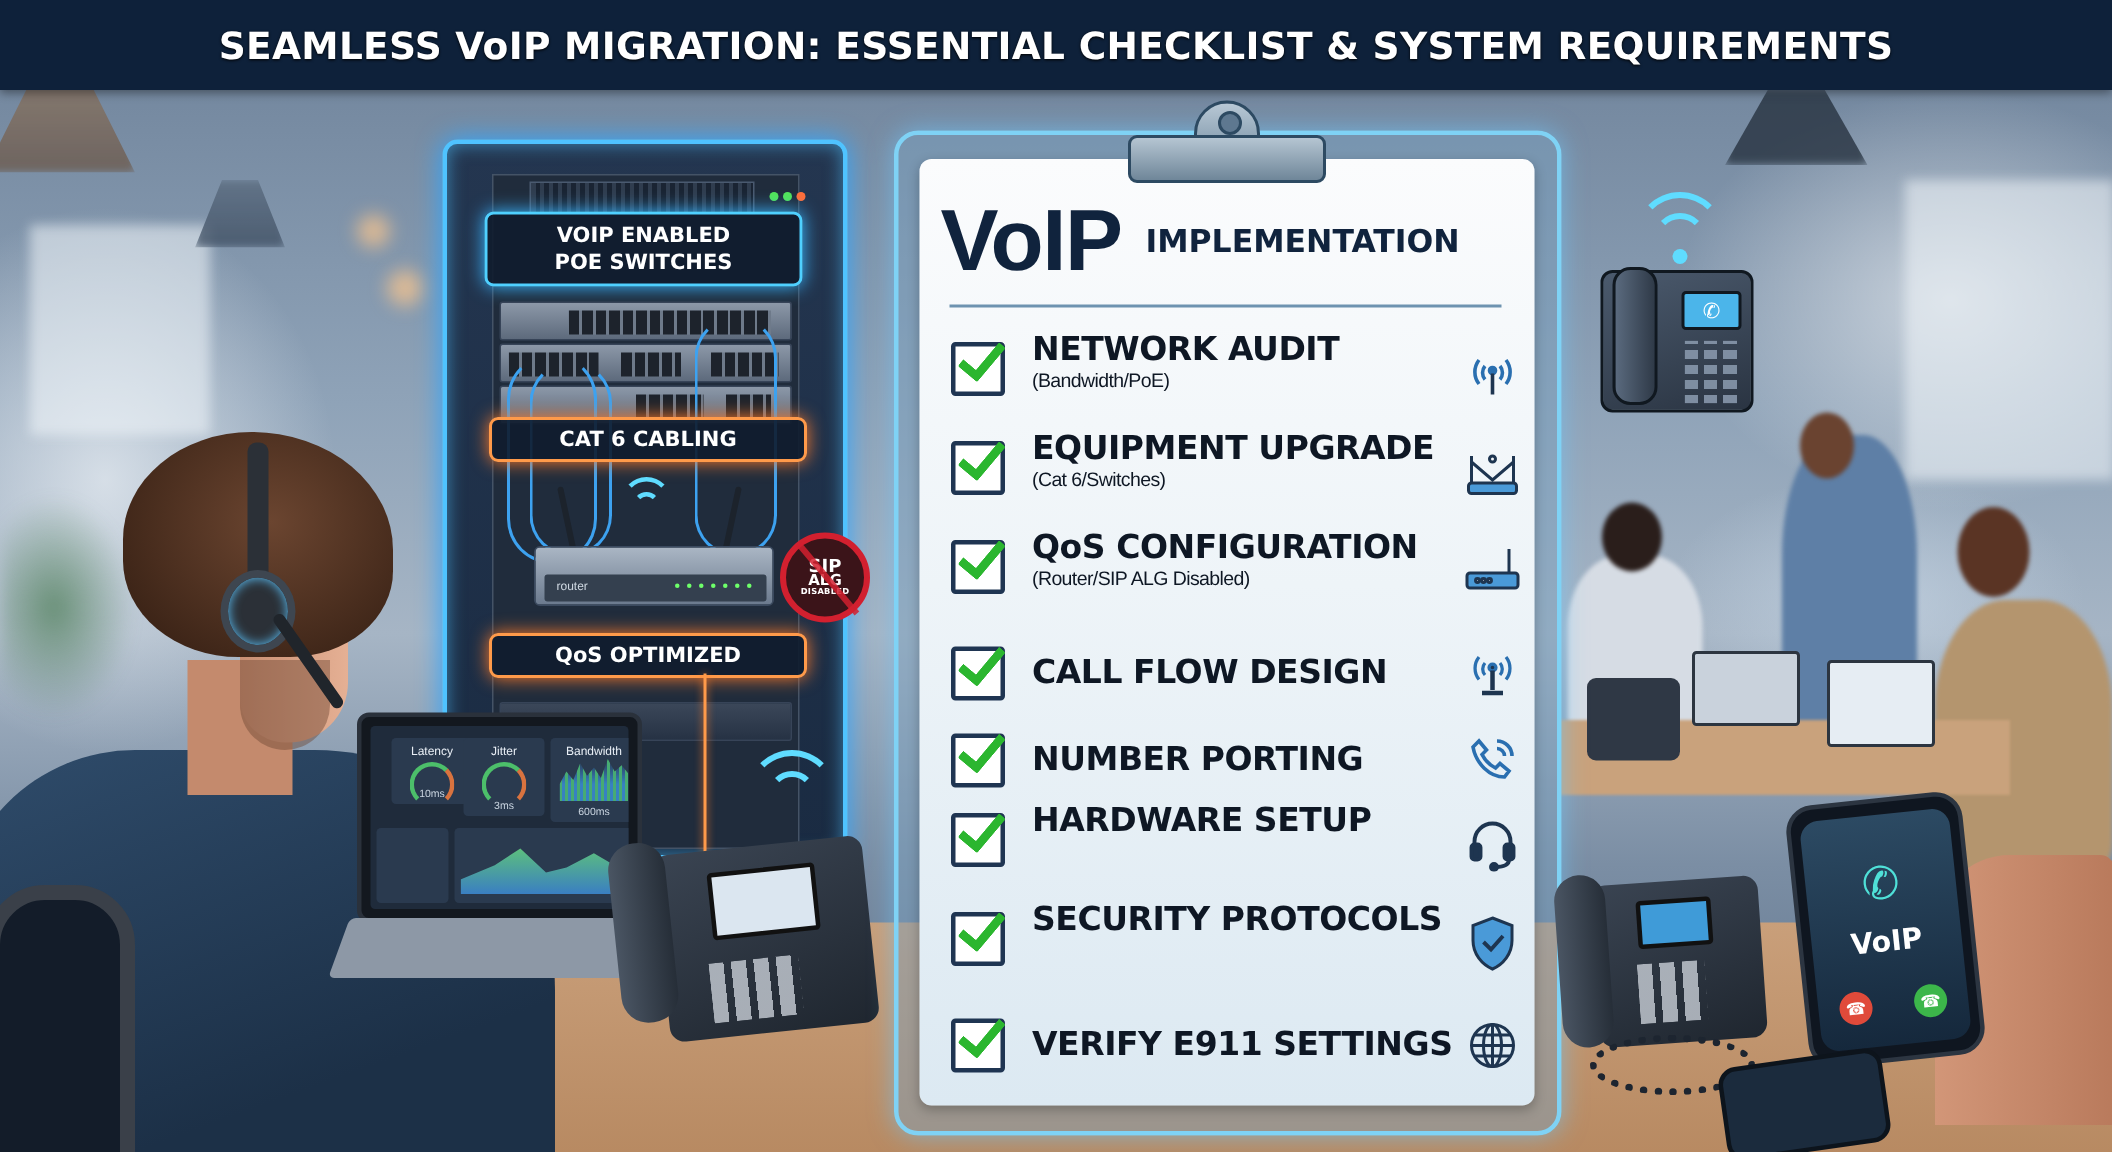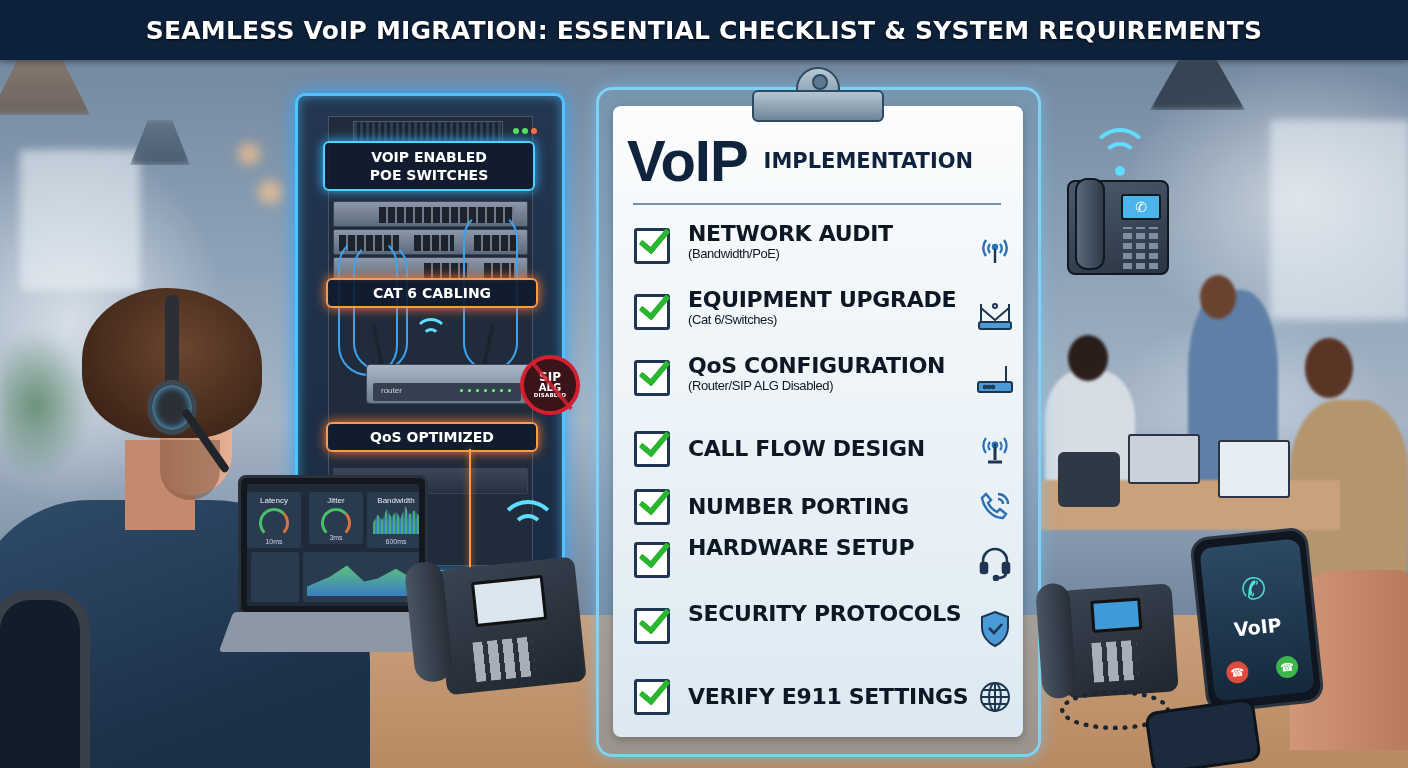--- a/index.html
+++ b/index.html
@@ -38,21 +38,21 @@
 .rack{position:absolute;left:295px;top:93px;width:270px;height:480px;border:3px solid #4fc3ff;border-radius:10px;box-shadow:0 0 18px #2fa6ff, inset 0 0 12px rgba(79,195,255,.6);background:linear-gradient(180deg,#243650,#1a2b42)}
 .rack-inner{position:absolute;left:30px;top:20px;width:205px;height:450px;background:#202c3c;border:1px solid #445366}
 .rack-vent{position:absolute;left:55px;top:25px;width:150px;height:22px;background:repeating-linear-gradient(90deg,#303d4f 0 3px,#1a2433 3px 6px);border:1px solid #4a5a70}
 .led{position:absolute;width:6px;height:6px;border-radius:50%}
 .label-box{position:absolute;display:flex;align-items:center;justify-content:center;text-align:center;color:#fff;font-family:"DejaVu Sans",sans-serif;font-weight:bold;border-radius:6px;background:rgba(16,28,46,.9)}
 .label-blue{border:2px solid #4fd0ff;box-shadow:0 0 12px #39b5ff}
 .label-orange{border:2px solid #ff9a4a;box-shadow:0 0 12px #ff7b2a}
 .switch{position:absolute;left:35px;height:26px;width:195px;background:linear-gradient(#8c98a8,#5d6a7c);border:1px solid #374458;border-radius:2px}
 .ports{position:absolute;top:5px;height:16px;background:repeating-linear-gradient(90deg,#1d232c 0 7px,#6e7a8a 7px 9px)}
 .cable{position:absolute;border:2px solid #3da2f0;border-radius:40px;border-top-color:transparent}
-.router{position:absolute;left:68px;top:268px;width:188px;height:40px;background:linear-gradient(#aab6c4,#6b7a8e);border-radius:4px;border:1px solid #3b4a5f}
+.router{position:absolute;left:58px;top:268px;width:160px;height:40px;background:linear-gradient(#aab6c4,#6b7a8e);border-radius:4px;border:1px solid #3b4a5f}
 .router-face{position:absolute;left:6px;top:18px;width:148px;height:18px;background:#34404f;border-radius:2px;color:#cfd8e2;font-size:8px;padding:3px 8px}
 .router-leds{position:absolute;right:10px;top:6px;display:flex;gap:5px}
 .router-leds i{width:3px;height:3px;border-radius:50%;background:#6eff6a;display:block}
 .antenna{position:absolute;width:4px;height:45px;background:#1c232c;border-radius:2px}
 .wifi{position:absolute;border-radius:50%;border:3px solid transparent;border-top-color:#5fdcff}
 .sip-badge{position:absolute;left:520px;top:355px;width:60px;height:60px;border-radius:50%;background:#3b1419;border:4px solid #d2202f;display:flex;flex-direction:column;align-items:center;justify-content:center;color:#fff;font-family:"DejaVu Sans",sans-serif;line-height:1}
 .sip-badge .s1{font-size:12px;font-weight:bold}
 .sip-badge .s2{font-size:10px;font-weight:bold}
 .sip-badge .s3{font-size:5.5px;font-weight:bold;letter-spacing:.2px}
 .sip-badge::after{content:"";position:absolute;left:26px;top:-3px;width:4px;height:60px;background:#d2202f;transform:rotate(-40deg);opacity:.85}
@@ -223,21 +223,21 @@
     <span class="s1">SIP</span>
     <span class="s2">ALG</span>
     <span class="s3">DISABLED</span>
   </div>
 
   <div class="wifi" style="left:498px;top:500px;width:60px;height:60px;border-width:4px"></div>
   <div class="wifi" style="left:512px;top:514px;width:32px;height:32px;border-width:4px"></div>
 
   <div class="laptop">
     <div class="laptop-screen">
-      <div class="tile" style="left:0;top:8px;width:54px;height:56px">
+      <div class="tile" style="left:14px;top:8px;width:54px;height:44px">
         <span>Latency</span>
         <div class="gauge"></div>
         <span class="val">10ms</span>
       </div>
       <div class="tile" style="left:62px;top:8px;width:54px;height:52px">
         <span>Jitter</span>
         <div class="gauge"></div>
         <span class="val">3ms</span>
       </div>
       <div class="tile" style="left:120px;top:8px;width:58px;height:56px">

